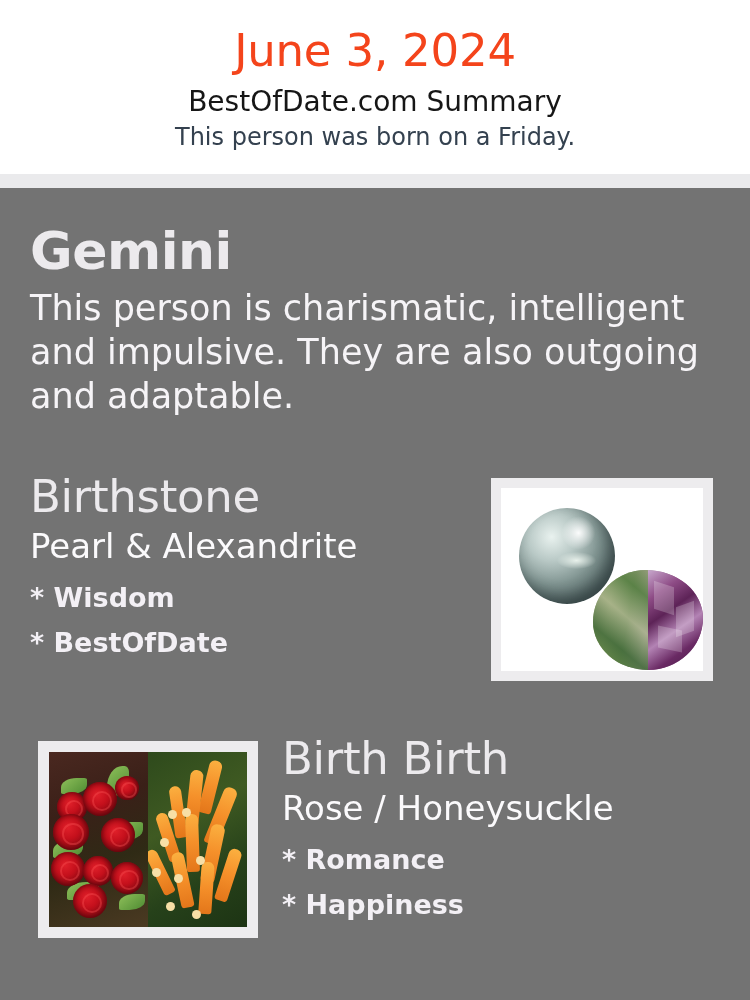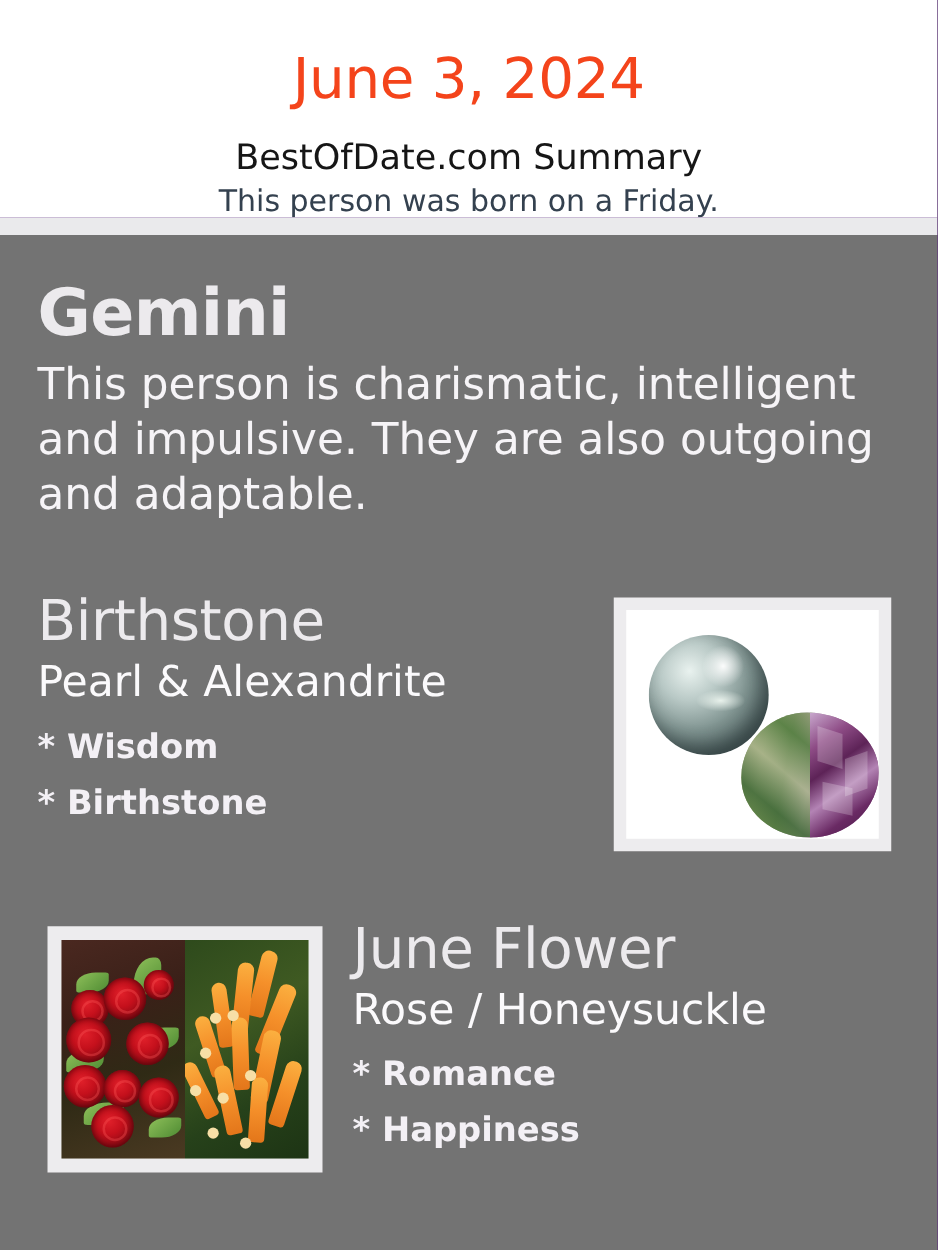--- a/index.html
+++ b/index.html
@@ -26,21 +26,21 @@
     position: absolute;
     left: 0;
     top: 0;
     width: 750px;
     height: 174px;
     background: #ffffff;
     text-align: center;
     box-sizing: border-box;
   }
   .header-date {
-    margin: 12px;
+    margin: 0;
     padding-top: 21px;
     font-size: 45px;
     line-height: 60px;
     font-weight: 400;
     color: #f4441b;
     letter-spacing: -0.2px;
   }
   .header-site {
     margin: 0;
     padding-top: 3px;
@@ -283,26 +283,26 @@
     <div class="zodiac">
       <div class="zodiac-title">Gemini</div>
       <div class="zodiac-desc">This person is charismatic, intelligent and impulsive. They are also outgoing and adaptable.</div>
     </div>
 
     <div class="stone-block">
       <div class="section-heading">Birthstone</div>
       <div class="section-subheading">Pearl &amp; Alexandrite</div>
       <ul class="bullet-list">
         <li>* Wisdom</li>
-        <li>* Birthstone</li>
+        <li>* BestOfDate</li>
       </ul>
     </div>
 
     <div class="stone-block" style="left:282px; top:544px; width:440px;">
-      <div class="section-heading">June Flower</div>
+      <div class="section-heading">Birth Birth</div>
       <div class="section-subheading">Rose / Honeysuckle</div>
       <ul class="bullet-list">
         <li>* Romance</li>
         <li>* Happiness</li>
       </ul>
     </div>
   </div>
 
   <div class="photo-frame" id="stone-frame">
     <div class="photo-frame-inner">

